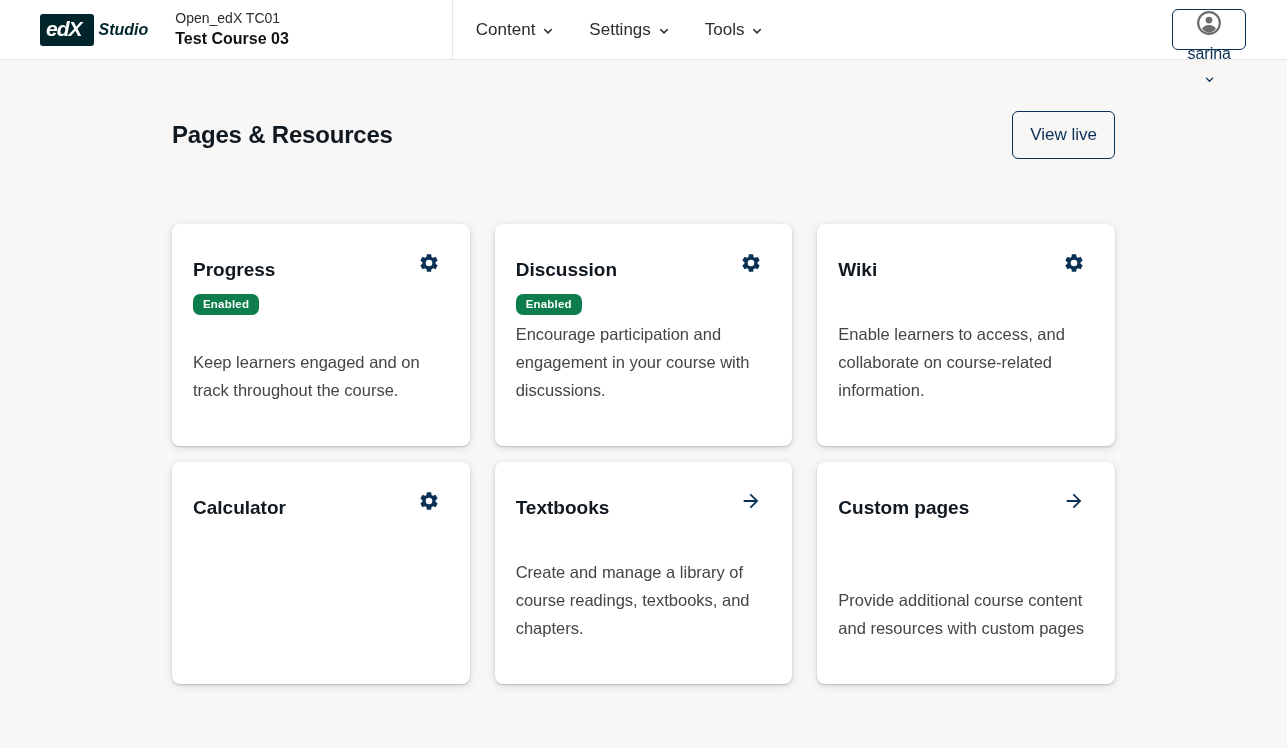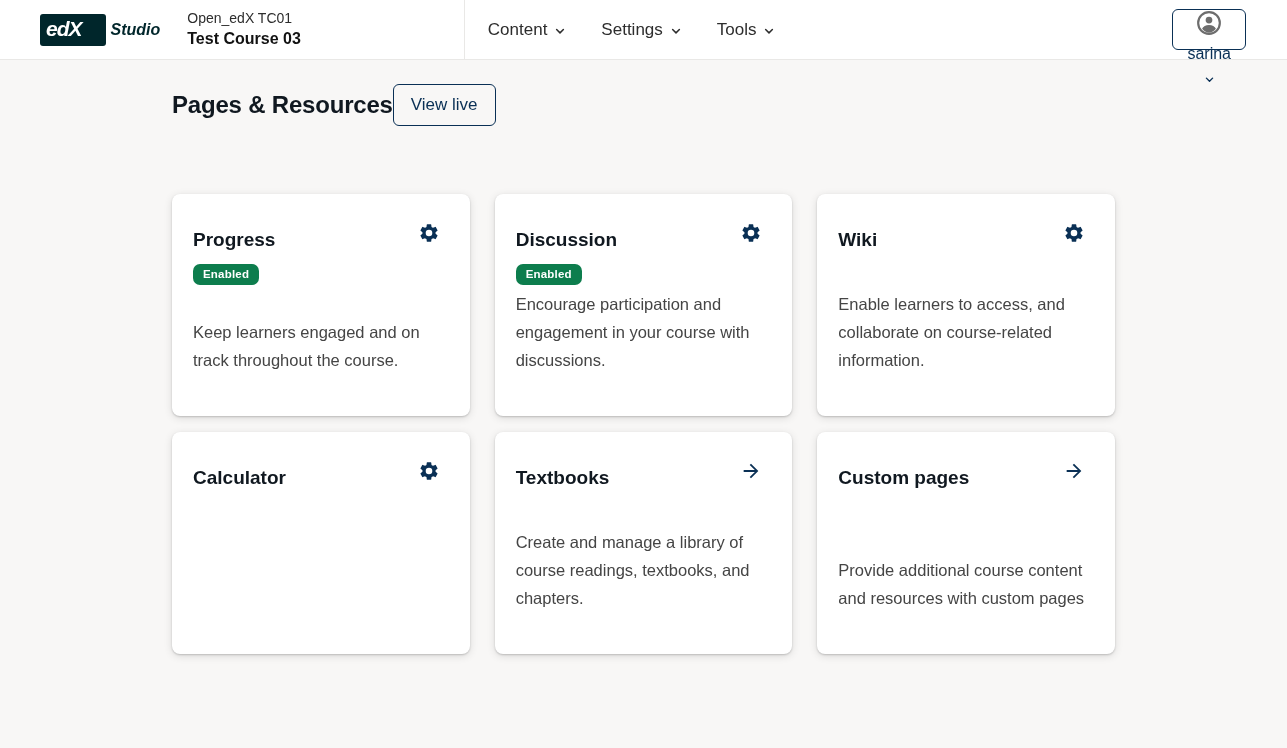--- a/index.html
+++ b/index.html
@@ -21,21 +21,21 @@
     padding: 0 41px 0 40px;
   }
   .logo { display: flex; align-items: center; cursor: pointer; }
   .logo-edx {
     background: #00262b;
     color: #ffffff;
     font-style: italic;
     font-weight: 700;
     font-size: 21px;
     line-height: 1;
-    padding: 4px 24px 7px 6px;
+    padding: 4px 12px 7px 6px;
     border-radius: 3px;
     letter-spacing: -1px;
   }
   .logo-studio {
     font-style: italic;
     font-weight: 700;
     font-size: 16px;
     color: #00262b;
     margin-left: 5px;
   }
@@ -67,37 +67,37 @@
     font-size: 16px;
     font-family: inherit;
     cursor: pointer;
     flex-direction: column;
   }
   .user-btn .chev { color: #0a3055; }
 
   
   .content { padding: 0 172px; }
   .page-header {
-    margin-top: 24px;
-    display: flex; align-items: center; justify-content: flex-start;
+    margin-top: 54px;
+    display: flex; align-items: center; justify-content: space-between;
     height: 42px;
   }
   .page-title {
     margin: 0;
     font-size: 24px;
     font-weight: 700;
     color: #101820;
     letter-spacing: -0.2px;
   }
   .view-live-btn {
     border: 1px solid #0a3055;
     background: transparent;
     color: #0a3055;
     border-radius: 6px;
-    height: 42px;
+    height: 48px;
     padding: 0 17px;
     font-size: 17px;
     font-family: inherit;
     cursor: pointer;
   }
 
   .cards-grid {
     margin-top: 68px;
     display: grid;
     grid-template-columns: repeat(3, 1fr);

